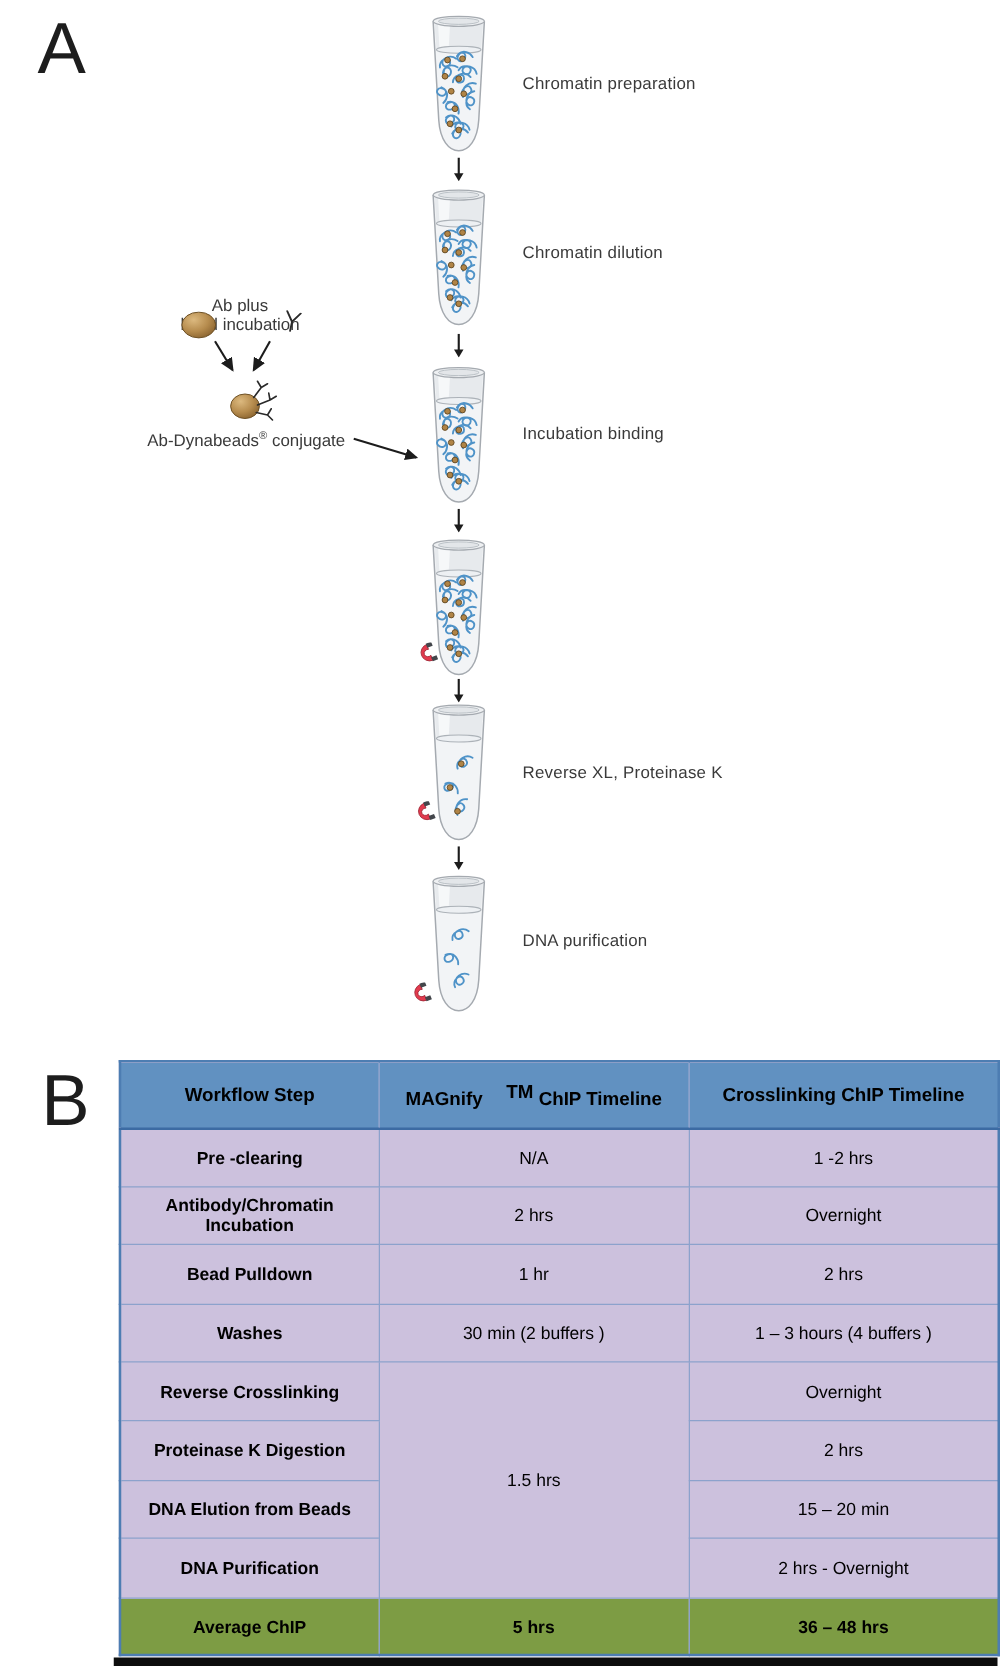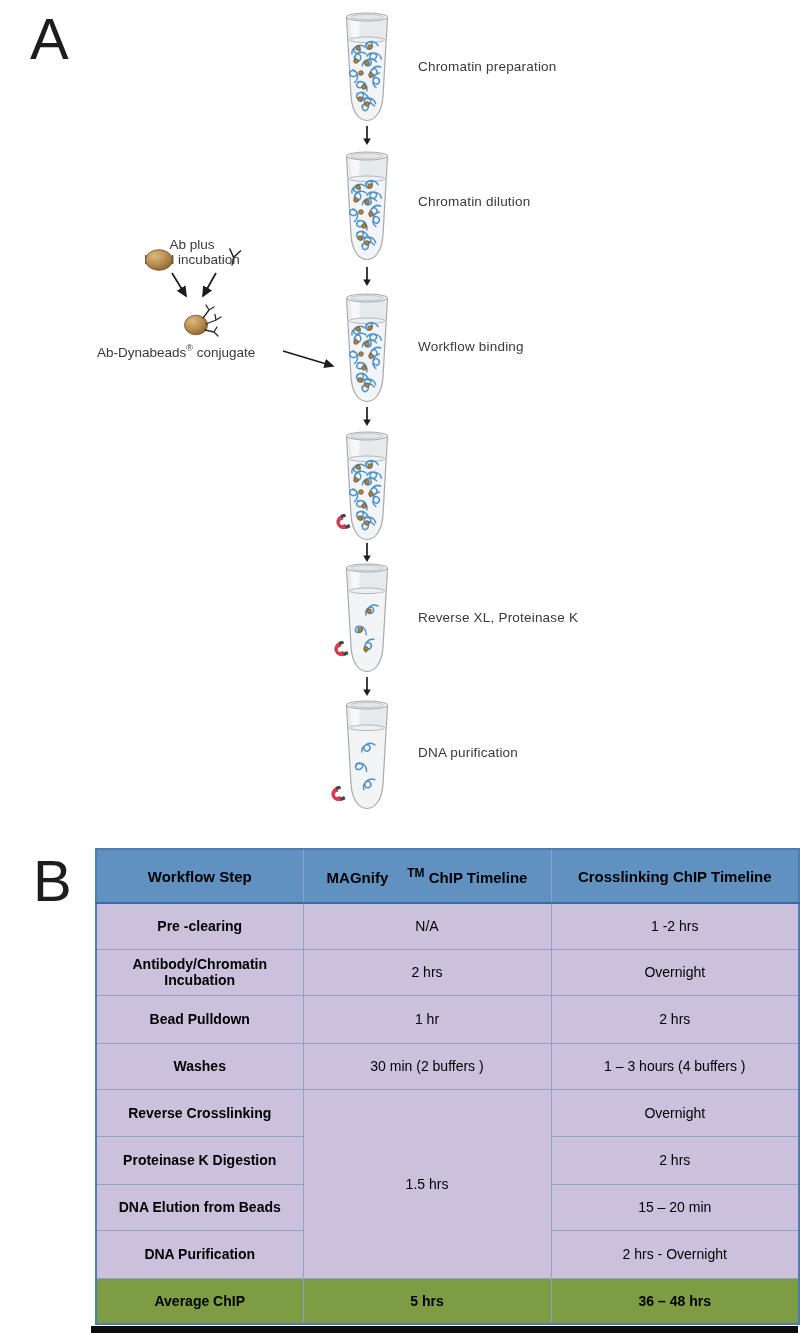--- a/index.html
+++ b/index.html
@@ -9,21 +9,21 @@
   html,body{margin:0;padding:0;background:#fff;}
   body{font-family:"Liberation Sans", sans-serif;}
   .stage{position:relative;width:800px;height:1333px;background:#fff;overflow:hidden;}
   .panel-letter{position:absolute;font-size:58px;color:#1d1d1d;font-weight:400;line-height:1;}
   #letterA{left:30px;top:10px;}
   #letterB{left:33px;top:852px;}
   .abs{position:absolute;}
   .step-label{position:absolute;left:418px;font-size:13.5px;color:#3a3a3a;white-space:nowrap;letter-spacing:.2px;}
   .grp-label{position:absolute;font-size:13.5px;color:#3a3a3a;text-align:center;line-height:15px;}
   #incubation-label{left:112px;top:215px;width:160px;margin-top:22px;}
-  #conjugate-label{left:97px;top:341px;width:200px;text-align:left;white-space:nowrap;}
+  #conjugate-label{left:97px;top:341px;width:200px;text-align:center;white-space:nowrap;}
   sup.reg{font-size:9px;vertical-align:super;}
   svg.tube{position:absolute;}
   
   .cmp-table{position:absolute;left:95px;top:848px;width:703px;border-collapse:collapse;
              table-layout:fixed;border:2px solid var(--outer-border);background:var(--body-bg);}
   .cmp-table th,.cmp-table td{border:1px solid var(--grid-border);text-align:center;
              vertical-align:middle;color:#000;padding:2px 4px;overflow:hidden;}
   .cmp-table thead th{background:var(--header-bg);font-size:15px;font-weight:bold;
              border-bottom:2px solid #3c6ba3;}
   .cmp-table thead tr{height:54px;}
@@ -32,21 +32,21 @@
   .cmp-table tbody tr:nth-child(1){height:46px;}
   .cmp-table tbody tr:nth-child(2){height:46px;}
   .cmp-table tbody tr:nth-child(3){height:48px;}
   .cmp-table tbody tr:nth-child(4){height:46px;}
   .cmp-table tbody tr:nth-child(5){height:47px;}
   .cmp-table tbody tr:nth-child(6){height:48px;}
   .cmp-table tbody tr:nth-child(7){height:46px;}
   .cmp-table tbody tr:nth-child(8){height:48px;}
   .cmp-table tbody tr:nth-child(9){height:46px;}
   .cmp-table tr.footer td{background:var(--footer-bg);font-weight:bold;}
-  sup.tm{font-size:12px;font-weight:bold;margin-left:19px;vertical-align:super;}
+  sup.tm{font-size:15px;font-weight:bold;margin-left:19px;vertical-align:super;}
   #bottom-bar{position:absolute;left:91px;top:1326px;width:707px;height:7px;background:#0d0d0d;}
 </style>
 </head>
 <body>
 
 <div class="stage">
 
   <svg width="0" height="0" style="position:absolute" aria-hidden="true">
     <defs>
       <radialGradient id="beadGrad" cx="35%" cy="30%" r="80%">
@@ -166,21 +166,21 @@
     </svg>
   <svg class="abs" style="left:329px;top:641px" width="20" height="18" viewBox="0 0 20 18">
       <use href="#magnet"></use>
     </svg>
   <svg class="abs" style="left:326px;top:786px" width="20" height="18" viewBox="0 0 20 18">
       <use href="#magnet"></use>
     </svg>
 
   <div class="step-label" style="top:59px">Chromatin preparation</div>
   <div class="step-label" style="top:194px">Chromatin dilution</div>
-  <div class="step-label" style="top:339px">Workflow binding</div>
+  <div class="step-label" style="top:339px">Incubation binding</div>
   <div class="step-label" style="top:610px">Reverse XL, Proteinase K</div>
   <div class="step-label" style="top:745px">DNA purification</div>
 
   <div class="grp-label" id="incubation-label">
     <span>Ab plus</span><br>
     <span>bead incubation</span>
   </div>
 
   <svg class="abs" style="left:144px;top:249px" width="30" height="23" viewBox="0 0 30 23">
     <ellipse cx="15" cy="11" rx="13.5" ry="10.3" fill="url(#beadGrad)" stroke="#6e5126" stroke-width="0.8"></ellipse>

